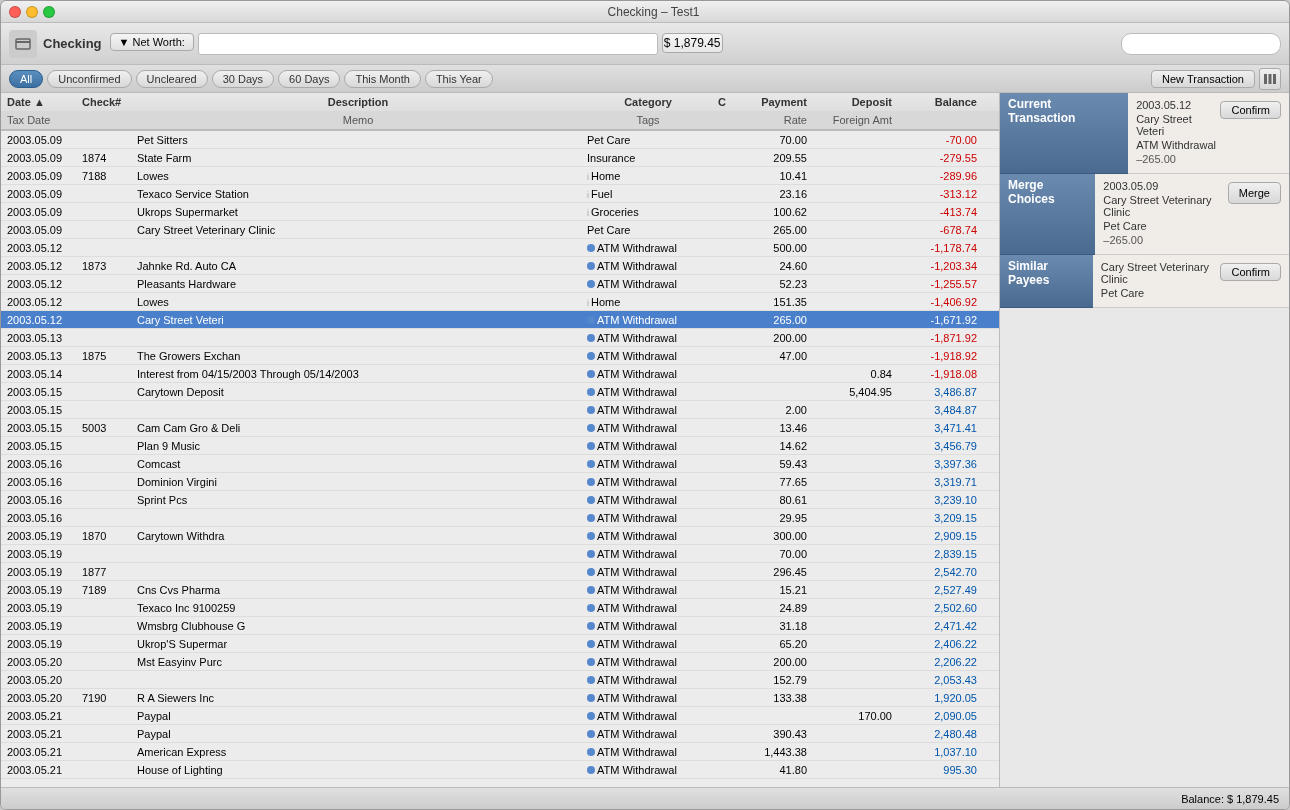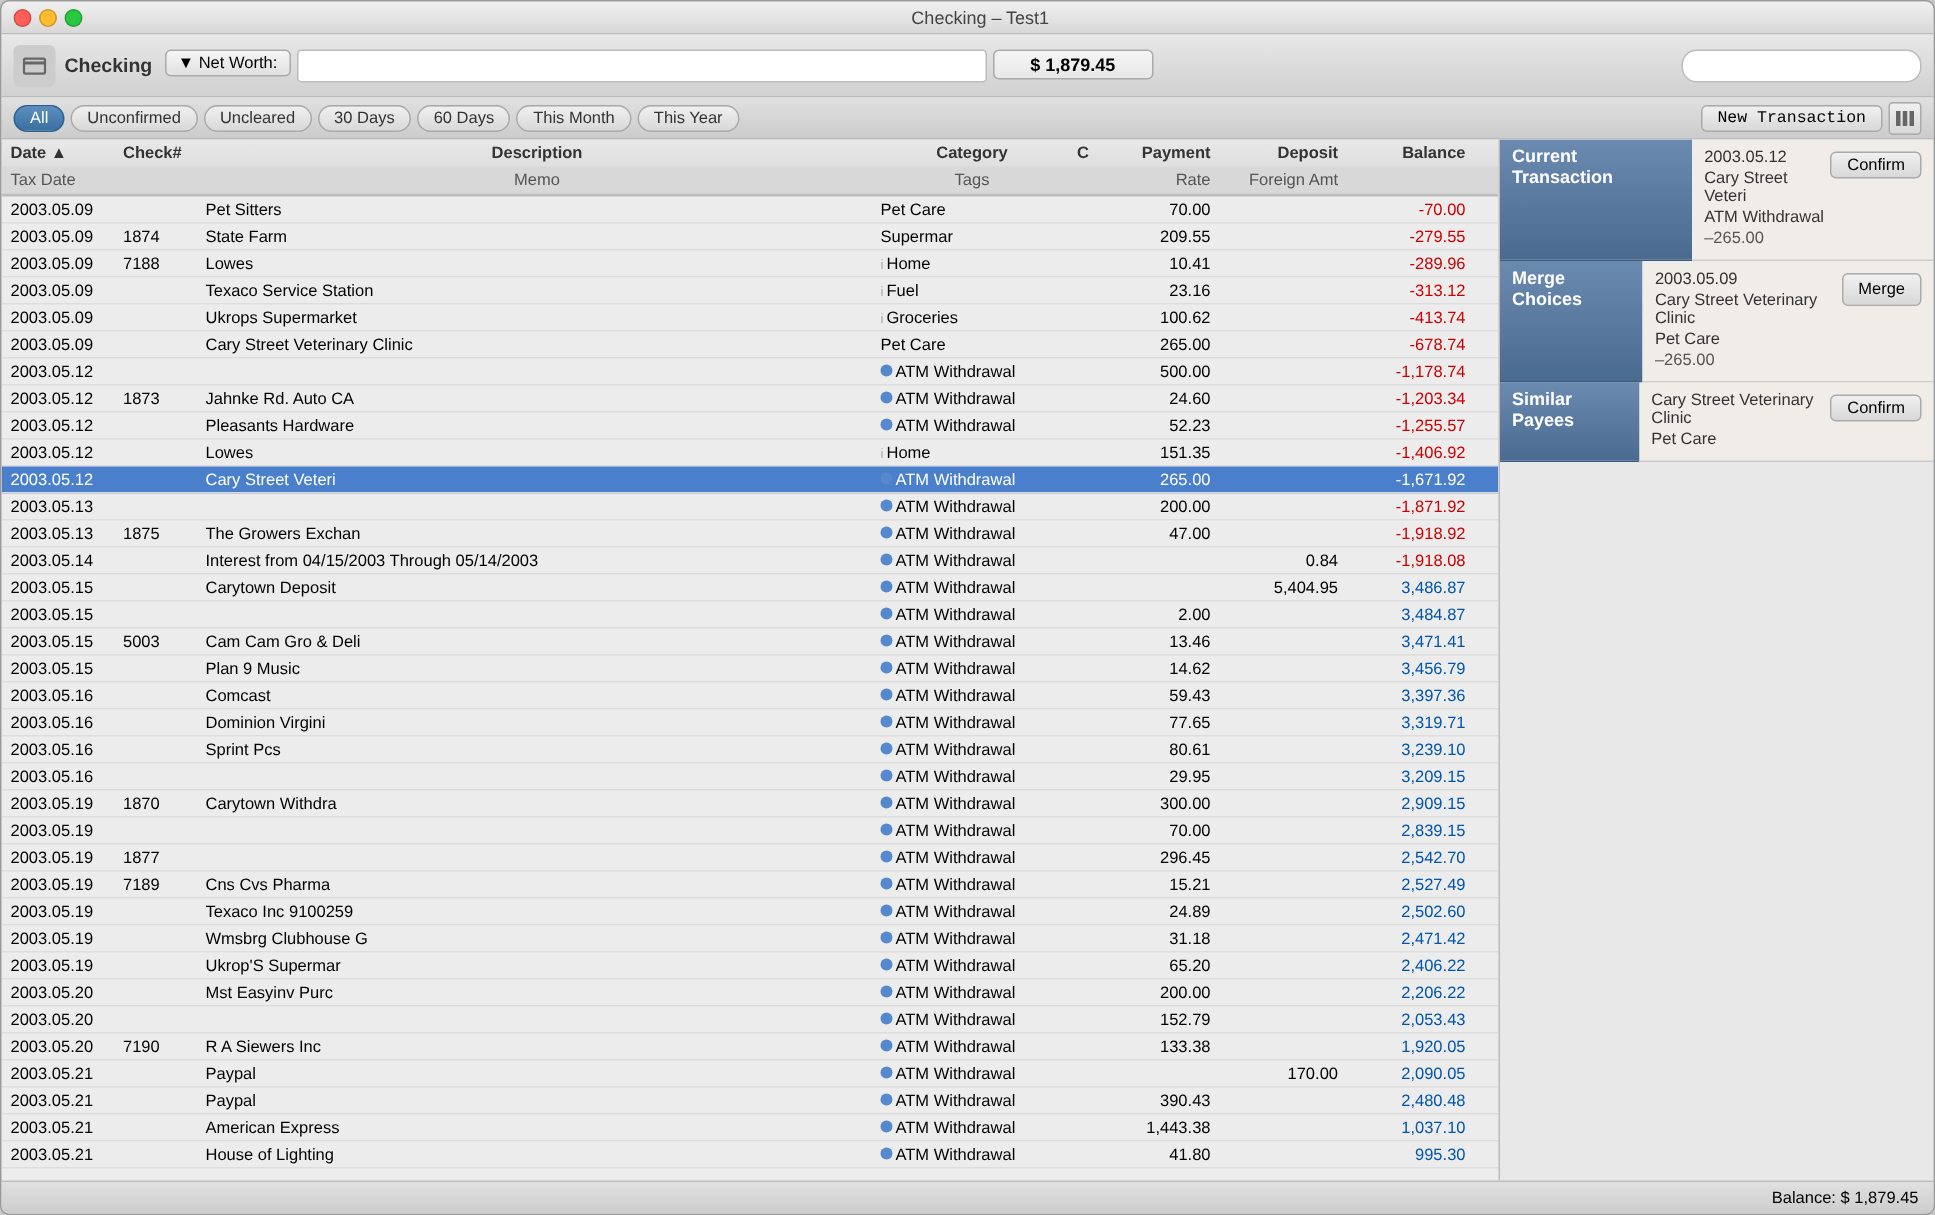--- a/index.html
+++ b/index.html
@@ -95,23 +95,23 @@
       border-radius: 3px;
       padding: 2px 6px;
       font-size: 11px;
       width: 460px;
       height: 22px;
     }
     .net-worth-value {
       background: linear-gradient(to bottom, #f5f5f5, #e8e8e8);
       border: 1px solid #aaa;
       border-radius: 4px;
-      padding: 2px 24px;
+      padding: 2px 1px;
       font-size: 12px;
-      font-weight: 700;
+      font-weight: 400;
     }
     .search-box {
       margin-left: auto;
       background: white;
       border: 1px solid #bbb;
       border-radius: 10px;
       padding: 2px 8px 2px 24px;
       font-size: 11px;
       width: 160px;
       height: 22px;
@@ -154,21 +154,20 @@
       border-color: #2a5f90;
     }
     .new-transaction-btn {
       margin-left: auto;
       background: linear-gradient(to bottom, #f0f0f0, #d8d8d8);
       border: 1px solid #aaa;
       border-radius: 4px;
       padding: 2px 10px;
       font-size: 11px;
       cursor: pointer;
-      font-family: Liberation Mono, monospace;
     }
     .main-area {
       display: flex;
       flex: 1;
       overflow: hidden;
     }
     .transaction-table {
       flex: 1;
       overflow: hidden;
       display: flex;
@@ -433,21 +432,21 @@
         </div>
         <div class="td scroll"></div>
       </div>
     </div>
           <div class="table-row">
       <div class="row-main">
         <div class="td date">2003.05.09</div>
         <div class="td check">7188</div>
         <div class="td desc">State Farm</div>
         <div class="td cat">
-          Supermar
+          Insurance
         </div>
         <div class="td c"></div>
         <div class="td payment">209.55</div>
         <div class="td deposit"></div>
         <div class="td balance">
           <span class="balance-val negative">-279.55</span>
         </div>
         <div class="td scroll"></div>
       </div>
     </div>

